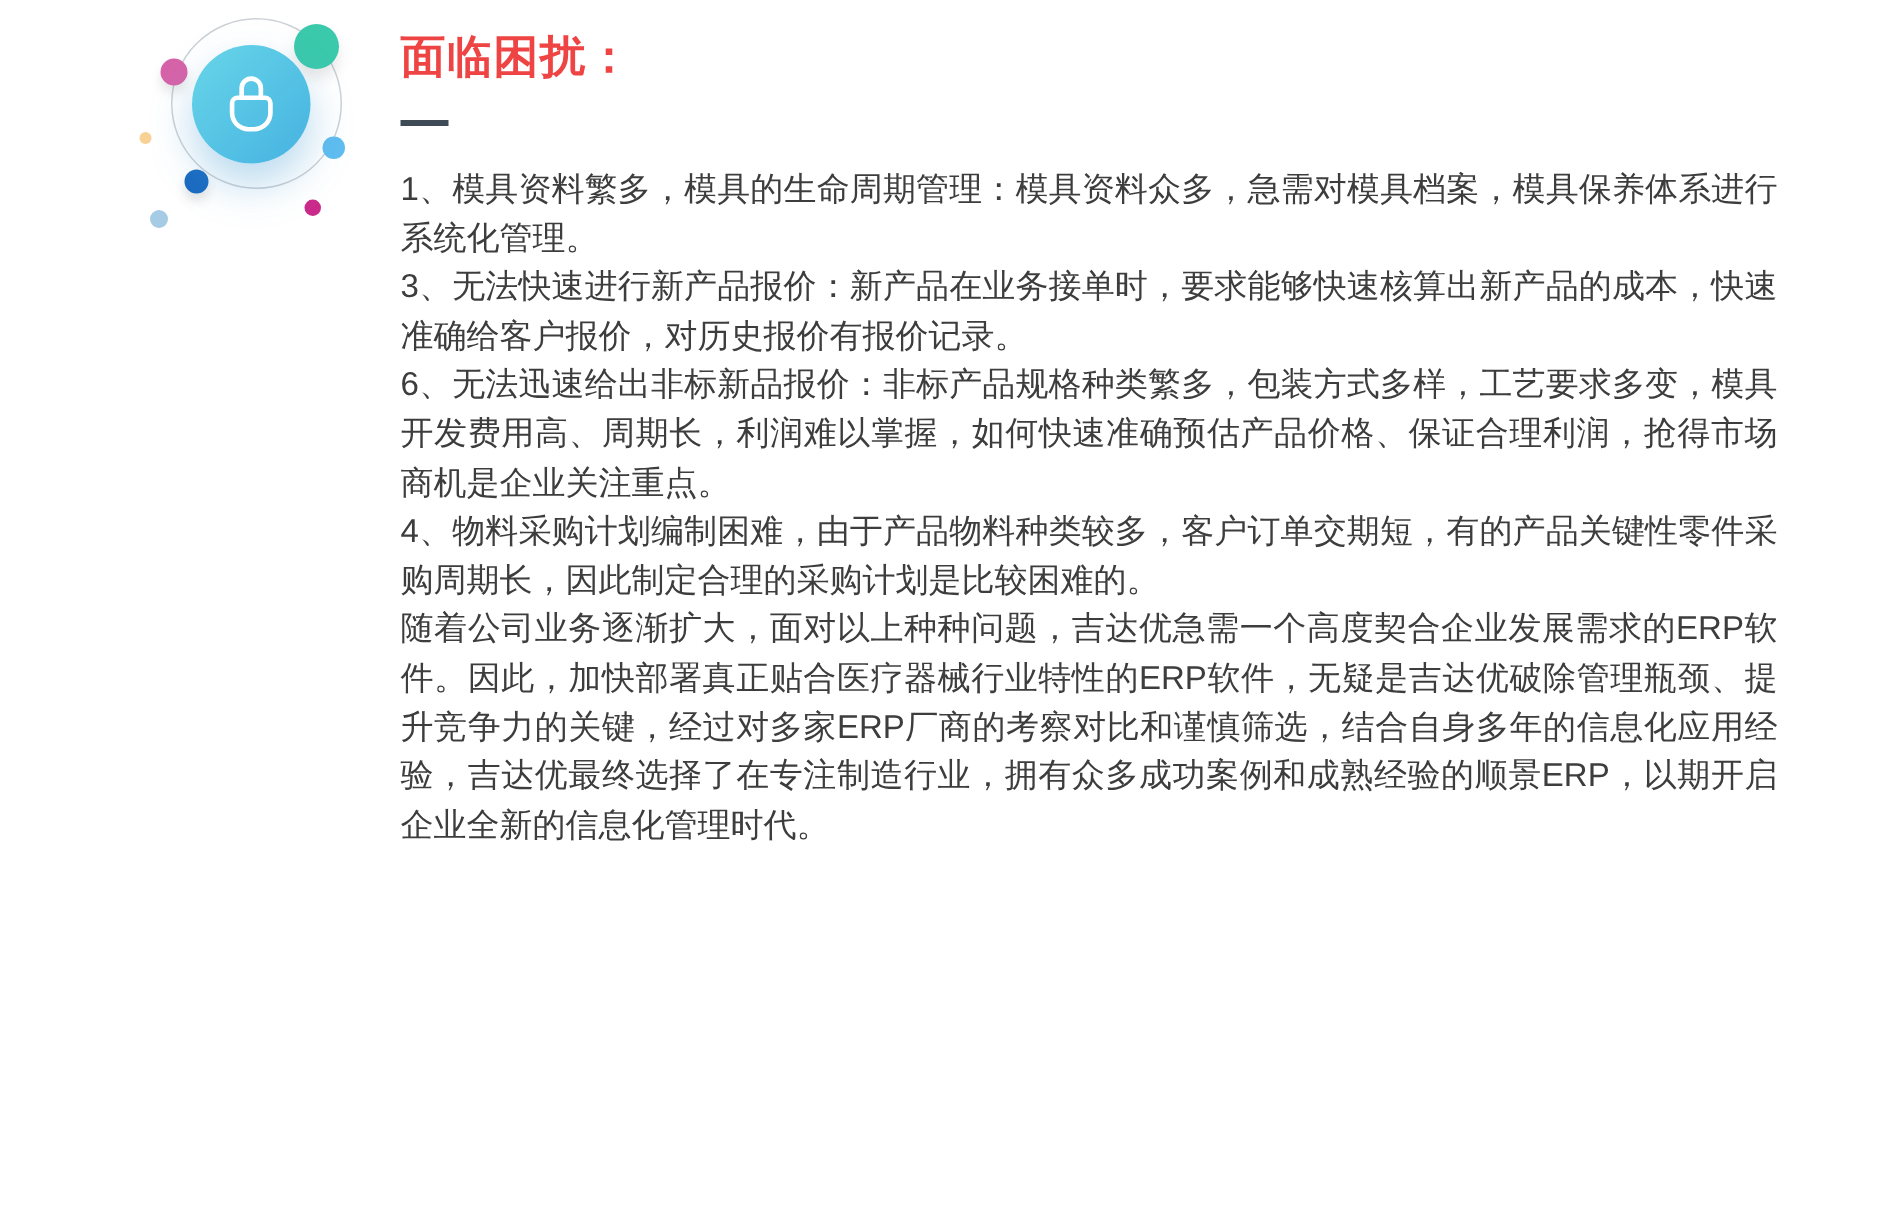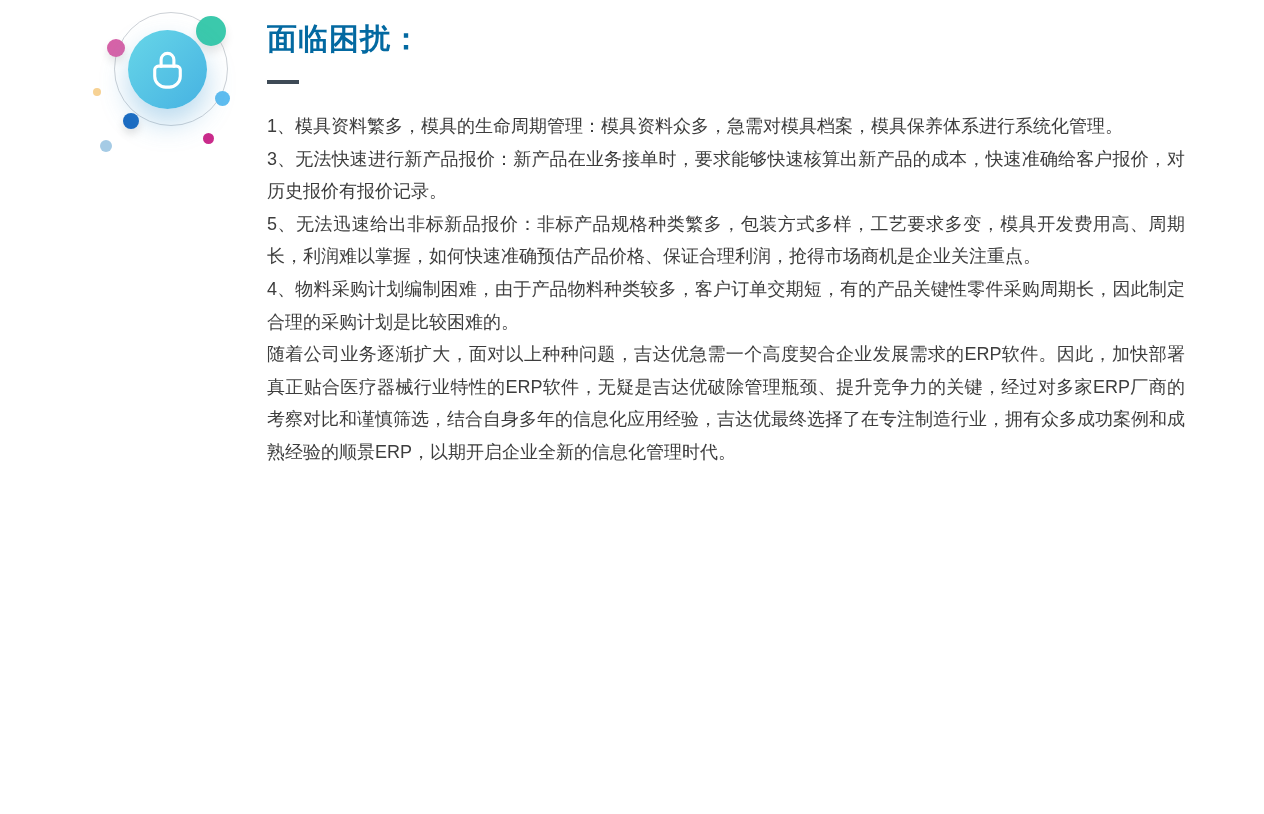--- a/index.html
+++ b/index.html
@@ -27,28 +27,28 @@
   .dot-pink   {left:17px; top:39px; width:18px;height:18px;box-shadow:0 5px 8px rgba(0,0,0,.10);}
   .dot-yellow {left:3px;  top:88px; width:8px; height:8px;}
   .dot-ltblue {left:125px;top:91px; width:15px;height:15px;}
   .dot-dkblue {left:33px; top:113px;width:16px;height:16px;box-shadow:0 5px 8px rgba(0,0,0,.12);}
   .dot-magenta{left:113px;top:133px;width:11px;height:11px;}
   .dot-steel  {left:10px; top:140px;width:12px;height:12px;}
   
   .content{position:absolute;left:267px;top:0;width:918px;}
   .title{
     margin:20px 0 0 0;
-    font-size:30px;line-height:38px;font-weight:bold;color:#0369a1;
+    font-size:30px;line-height:38px;font-weight:bold;color:#ef4444;
     letter-spacing:1px;
   }
   .title-underline{width:32px;height:4px;margin-top:22px;}
   .issues{margin-top:26px;}
   .para{
     margin:0;
-    font-size:18px;line-height:32.6px;color:#3d3d3d;
+    font-size:22px;line-height:32.6px;color:#3d3d3d;
     text-align:justify;
   }
   .closing{}
 </style>
 </head>
 <body>
 
 <div class="page">
 
   <div class="badge">
@@ -70,20 +70,20 @@
     </div>
   </div>
 
   <div class="content">
     <h1 class="title">面临困扰：</h1>
     <div class="title-underline" style="background: rgb(62, 74, 86);"></div>
 
     <div class="issues">
       <p class="para">1、模具资料繁多，模具的生命周期管理：模具资料众多，急需对模具档案，模具保养体系进行系统化管理。</p>
       <p class="para">3、无法快速进行新产品报价：新产品在业务接单时，要求能够快速核算出新产品的成本，快速准确给客户报价，对历史报价有报价记录。</p>
-      <p class="para">5、无法迅速给出非标新品报价：非标产品规格种类繁多，包装方式多样，工艺要求多变，模具开发费用高、周期长，利润难以掌握，如何快速准确预估产品价格、保证合理利润，抢得市场商机是企业关注重点。</p>
+      <p class="para">6、无法迅速给出非标新品报价：非标产品规格种类繁多，包装方式多样，工艺要求多变，模具开发费用高、周期长，利润难以掌握，如何快速准确预估产品价格、保证合理利润，抢得市场商机是企业关注重点。</p>
       <p class="para">4、物料采购计划编制困难，由于产品物料种类较多，客户订单交期短，有的产品关键性零件采购周期长，因此制定合理的采购计划是比较困难的。</p>
     </div>
 
     <p class="para closing">随着公司业务逐渐扩大，面对以上种种问题，吉达优急需一个高度契合企业发展需求的ERP软件。因此，加快部署真正贴合医疗器械行业特性的ERP软件，无疑是吉达优破除管理瓶颈、提升竞争力的关键，经过对多家ERP厂商的考察对比和谨慎筛选，结合自身多年的信息化应用经验，吉达优最终选择了在专注制造行业，拥有众多成功案例和成熟经验的顺景ERP，以期开启企业全新的信息化管理时代。</p>
   </div>
 
 </div>
 
 </body></html>

